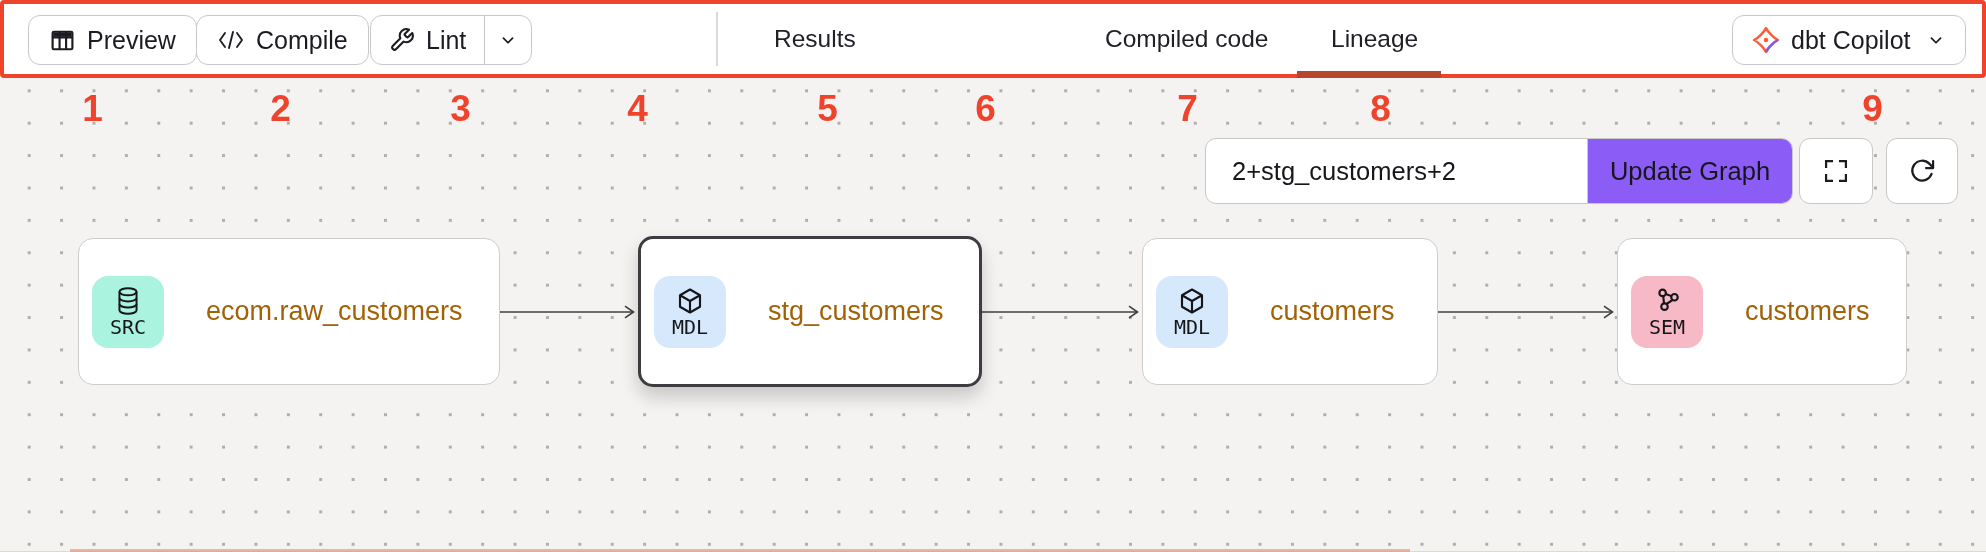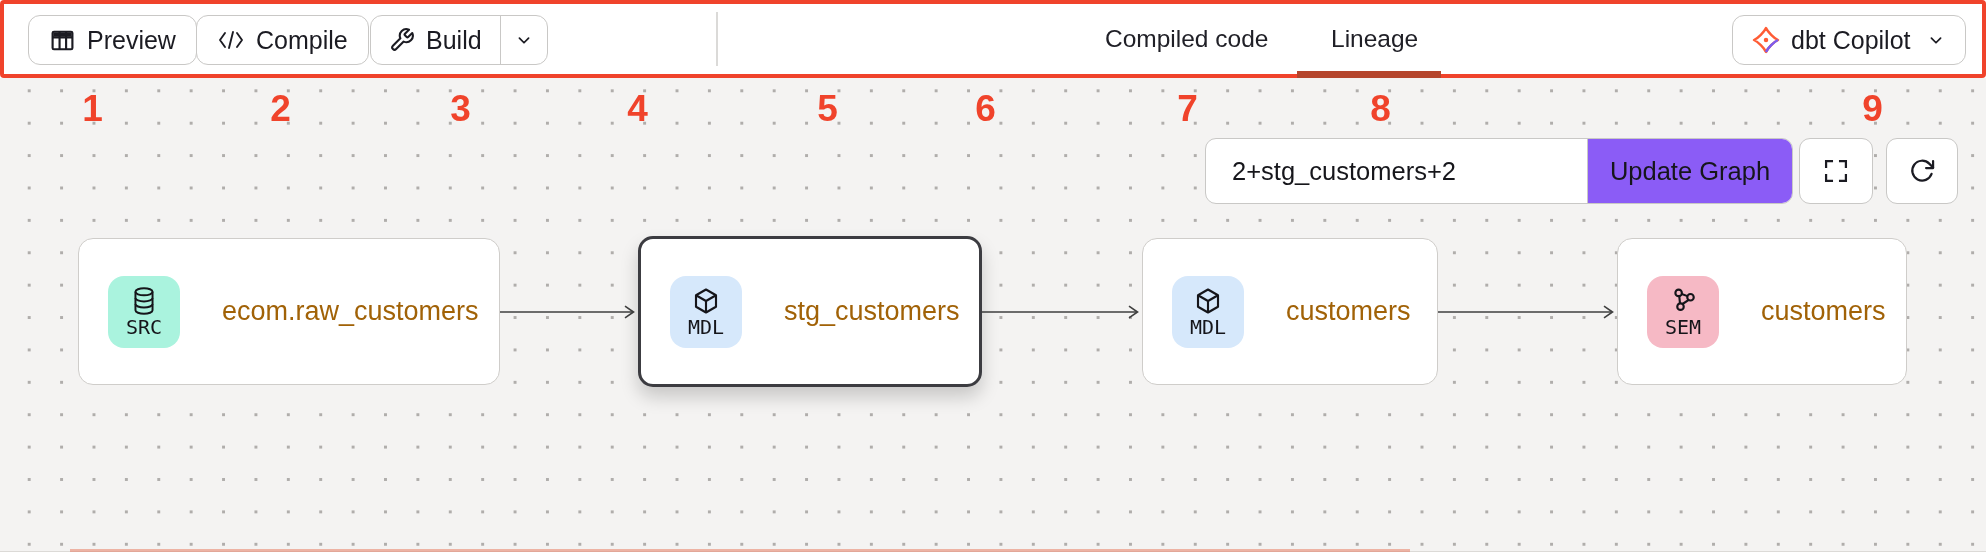--- a/index.html
+++ b/index.html
@@ -69,21 +69,21 @@
   .node {
     position:absolute; top:238px; height:147px; background:#fff;
     border:1.5px solid #cfcdca; border-radius:15px;
     display:flex; align-items:center; cursor:pointer; z-index:5;
   }
   .node.selected {
     top:236px; height:151px; border:3px solid #3c3c41;
     box-shadow:0 10px 18px rgba(0,0,0,.18);
   }
   .badge {
-    width:72px; height:72px; border-radius:16px; margin-left:29px; flex:0 0 auto;
+    width:72px; height:72px; border-radius:16px; margin-left:13px; flex:0 0 auto;
     display:flex; flex-direction:column; align-items:center; justify-content:center; gap:1px;
   }
   .badge-label {
     font-family:"DejaVu Sans Mono", monospace; font-size:20px; font-weight:500;
     color:#15151a; line-height:1.05;
   }
   .node-label { margin-left:42px; font-size:27px; color:#a16207; white-space:nowrap; }
   .arrow { position:absolute; top:303px; z-index:4; }
   
   .bottom-edge { position:absolute; left:0; right:0; bottom:0; height:1.5px; background:#dcdad7; z-index:6; }
@@ -119,34 +119,37 @@
       <span>Compile</span>
     </button>
 
     <div class="btn split" style="left:370px;">
       <div class="split-main">
         <span>
           <svg width="26" height="26" viewBox="0 0 24 24">
             <path d="M14.7 6.3a1 1 0 0 0 0 1.4l1.6 1.6a1 1 0 0 0 1.4 0l3.77-3.77a6 6 0 0 1-7.94 7.94l-6.91 6.91a2.12 2.12 0 0 1-3-3l6.91-6.91a6 6 0 0 1 7.94-7.94l-3.76 3.76z" fill="none" stroke="#1b1b22" stroke-width="1.9" stroke-linecap="round" stroke-linejoin="round"></path>
           </svg>
         </span>
-        <span>Build</span>
+        <span>Lint</span>
       </div>
       <div class="split-caret">
         <span>
           <svg width="22" height="22" viewBox="0 0 24 24">
               <path d="M7 10l5 5 5-5" fill="none" stroke="#1b1b22" stroke-width="1.9" stroke-linecap="round" stroke-linejoin="round"></path>
             </svg>
         </span>
       </div>
     </div>
 
 
     <div class="toolbar-divider"></div>
 
+    <div class="tab" style="left:774px;">
+      <span>Results</span>
+    </div>
     <div class="tab" style="left:1105px;">
       <span>Compiled code</span>
     </div>
     <div class="tab" style="left:1331px;">
       <span>Lineage</span>
     </div>
 
     <button class="btn" style="left:1732px; gap:10px; padding:0 18px;">
       <span>
         <svg width="30" height="30" viewBox="0 0 32 32">

